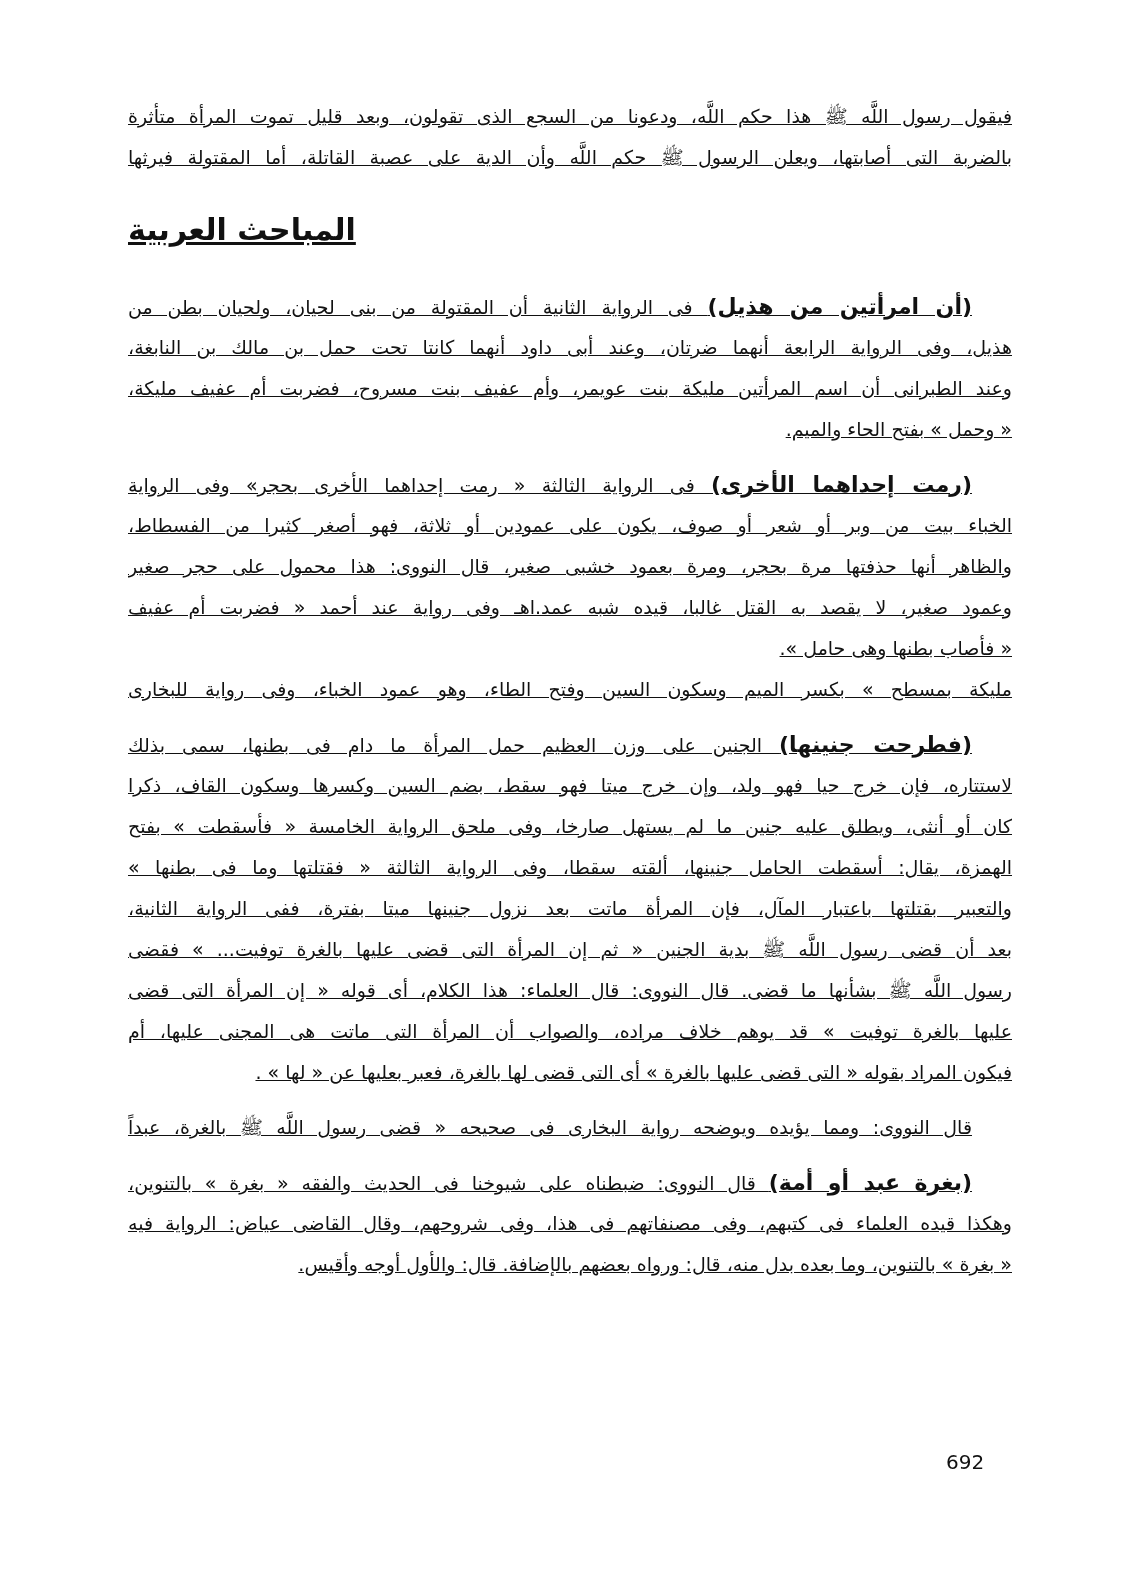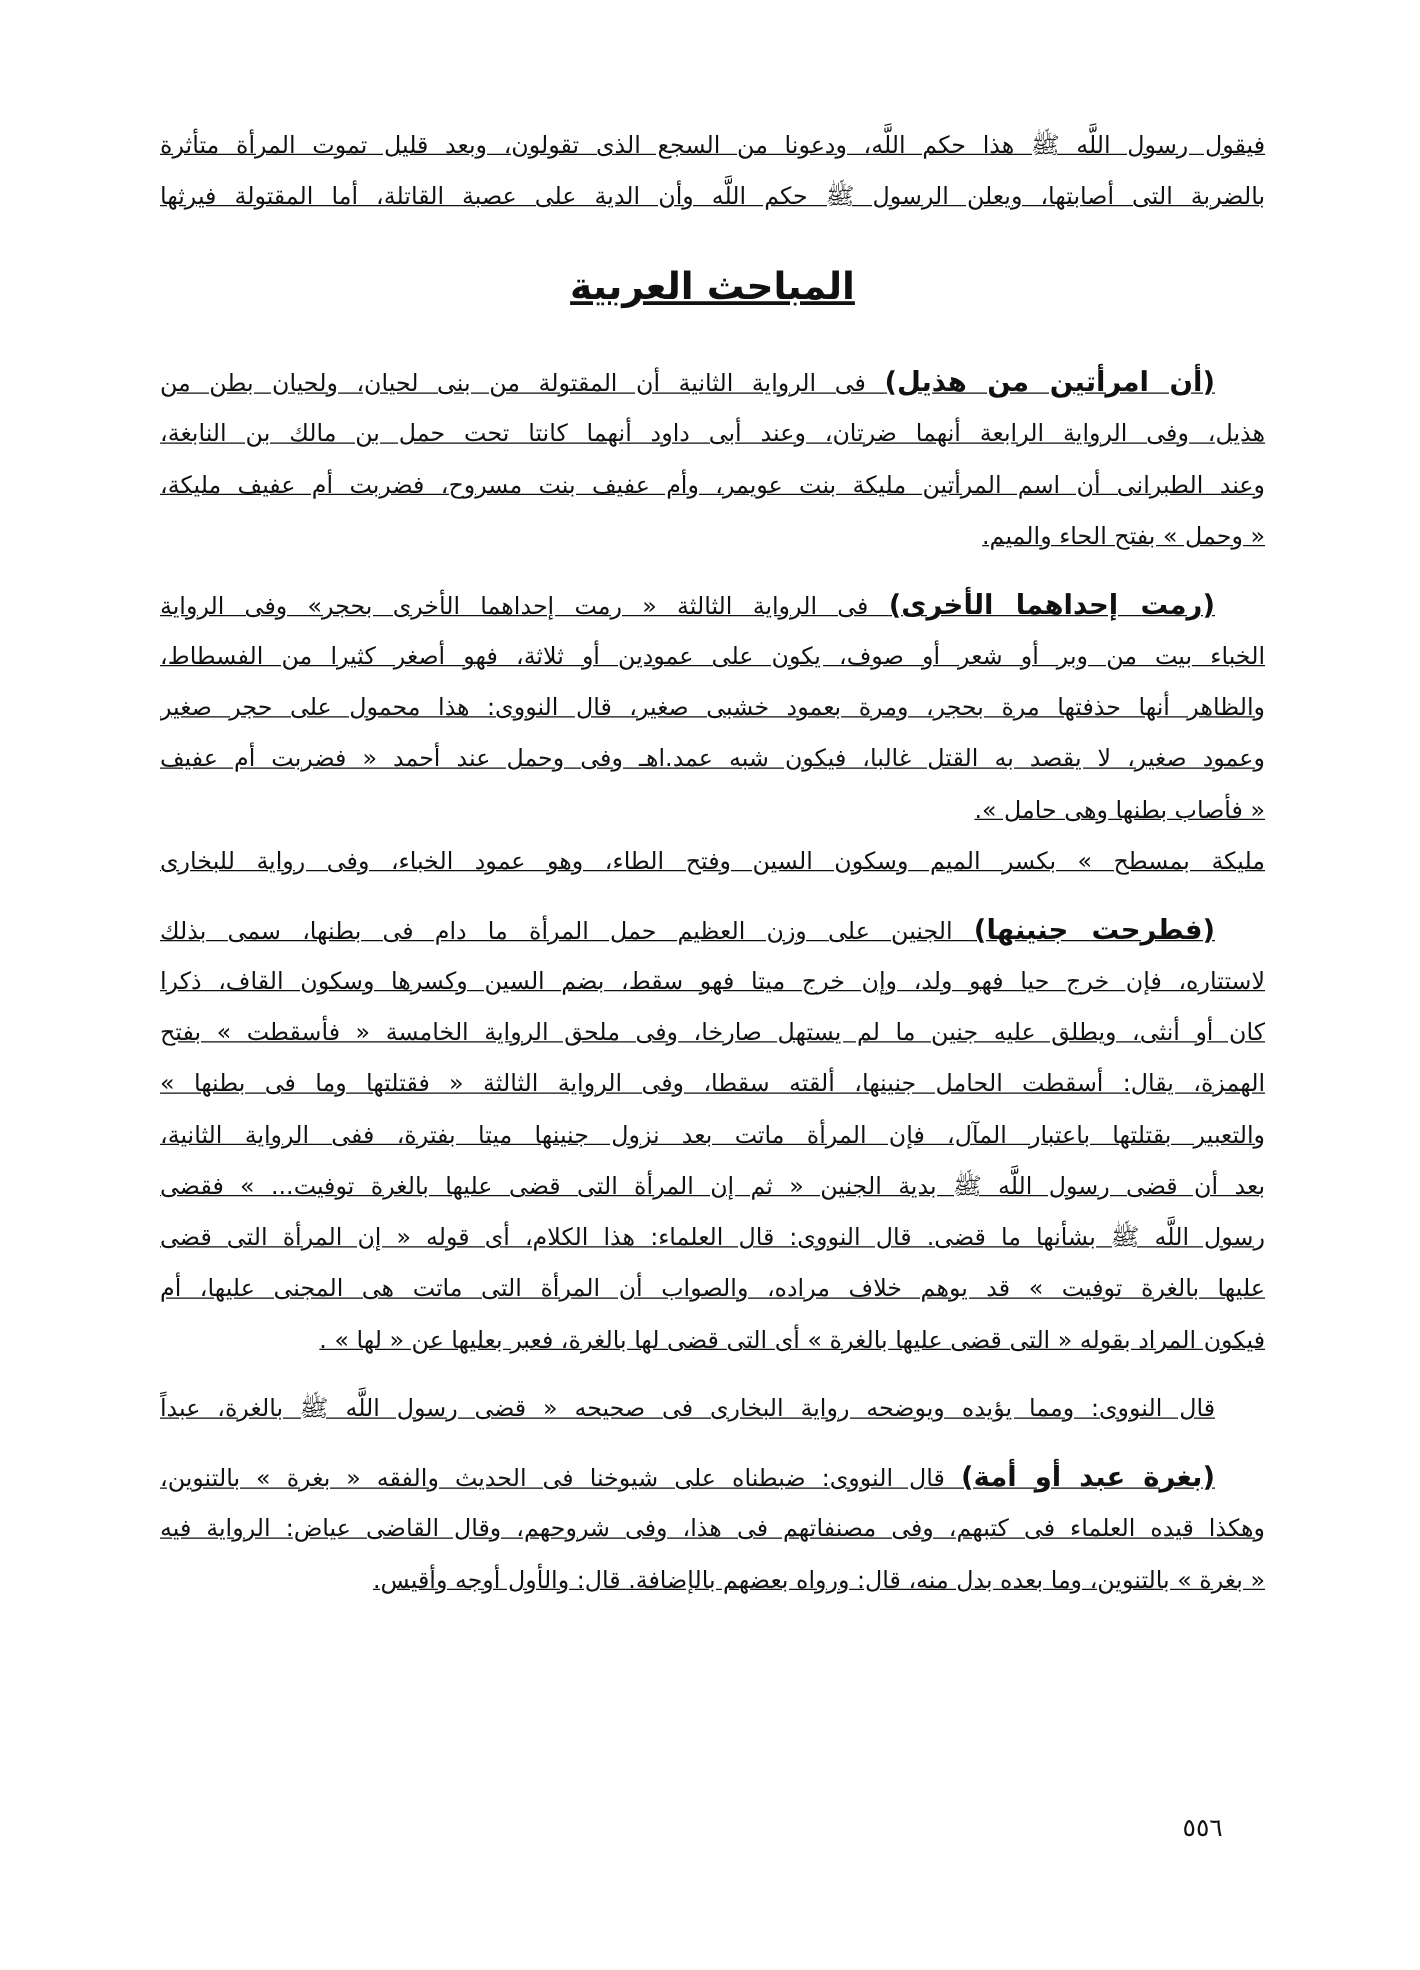--- a/index.html
+++ b/index.html
@@ -34,21 +34,21 @@
       overflow: hidden;
       letter-spacing: -0.3px;
     }
     .line.last {
       text-align-last: right;
     }
     .line.indent {
       padding-right: 40px;
     }
     .heading {
-      text-align: center;
+      text-align: left;
       font-size: 30px;
       font-weight: bold;
       height: 68px;
       line-height: 68px;
       margin-top: 18px;
       margin-bottom: 22px;
       direction: rtl;
     }
     .para {
       margin-bottom: 14px;
@@ -82,21 +82,21 @@
     <span class="line indent"><span class="term">(أن امرأتين من هذيل)</span><span> فى الرواية الثانية أن المقتولة من بنى لحيان، ولحيان بطن من</span></span>
     <span class="line">هذيل، وفى الرواية الرابعة أنهما ضرتان، وعند أبى داود أنهما كانتا تحت حمل بن مالك بن النابغة،</span>
     <span class="line">وعند الطبرانى أن اسم المرأتين مليكة بنت عويمر، وأم عفيف بنت مسروح، فضربت أم عفيف مليكة،</span>
     <span class="line last">« وحمل » بفتح الحاء والميم.</span>
   </div>
 
   <div class="para">
     <span class="line indent"><span class="term">(رمت إحداهما الأخرى)</span><span> فى الرواية الثالثة « رمت إحداهما الأخرى بحجر» وفى الرواية</span></span>
     <span class="line">الخباء بيت من وبر أو شعر أو صوف، يكون على عمودين أو ثلاثة، فهو أصغر كثيرا من الفسطاط،</span>
     <span class="line">والظاهر أنها حذفتها مرة بحجر، ومرة بعمود خشبى صغير، قال النووى: هذا محمول على حجر صغير</span>
-    <span class="line">وعمود صغير، لا يقصد به القتل غالبا، فيكون شبه عمد.اهـ وفى وحمل عند أحمد « فضربت أم عفيف</span>
+    <span class="line">وعمود صغير، لا يقصد به القتل غالبا، قيده شبه عمد.اهـ وفى رواية عند أحمد « فضربت أم عفيف</span>
     <span class="line last">« فأصاب بطنها وهى حامل ».</span>
     <span class="line">مليكة بمسطح » بكسر الميم وسكون السين وفتح الطاء، وهو عمود الخباء، وفى رواية للبخارى</span>
   </div>
 
   <div class="para">
     <span class="line indent"><span class="term">(فطرحت جنينها)</span><span> الجنين على وزن العظيم حمل المرأة ما دام فى بطنها، سمى بذلك</span></span>
     <span class="line">لاستتاره، فإن خرج حيا فهو ولد، وإن خرج ميتا فهو سقط، بضم السين وكسرها وسكون القاف، ذكرا</span>
     <span class="line">كان أو أنثى، ويطلق عليه جنين ما لم يستهل صارخا، وفى ملحق الرواية الخامسة « فأسقطت » بفتح</span>
     <span class="line">الهمزة، يقال: أسقطت الحامل جنينها، ألقته سقطا، وفى الرواية الثالثة « فقتلتها وما فى بطنها »</span>
     <span class="line">والتعبير بقتلتها باعتبار المآل، فإن المرأة ماتت بعد نزول جنينها ميتا بفترة، ففى الرواية الثانية،</span>
@@ -111,13 +111,13 @@
   </div>
 
   <div class="para">
     <span class="line indent"><span class="term">(بغرة عبد أو أمة)</span><span> قال النووى: ضبطناه على شيوخنا فى الحديث والفقه « بغرة » بالتنوين،</span></span>
     <span class="line">وهكذا قيده العلماء فى كتبهم، وفى مصنفاتهم فى هذا، وفى شروحهم، وقال القاضى عياض: الرواية فيه</span>
     <span class="line last">« بغرة » بالتنوين، وما بعده بدل منه، قال: ورواه بعضهم بالإضافة. قال: والأول أوجه وأقيس.</span>
   </div>
 
 </div>
 
-<div class="page-number">٥٥٦</div>
+<div class="page-number">692</div>
 
 </body></html>

